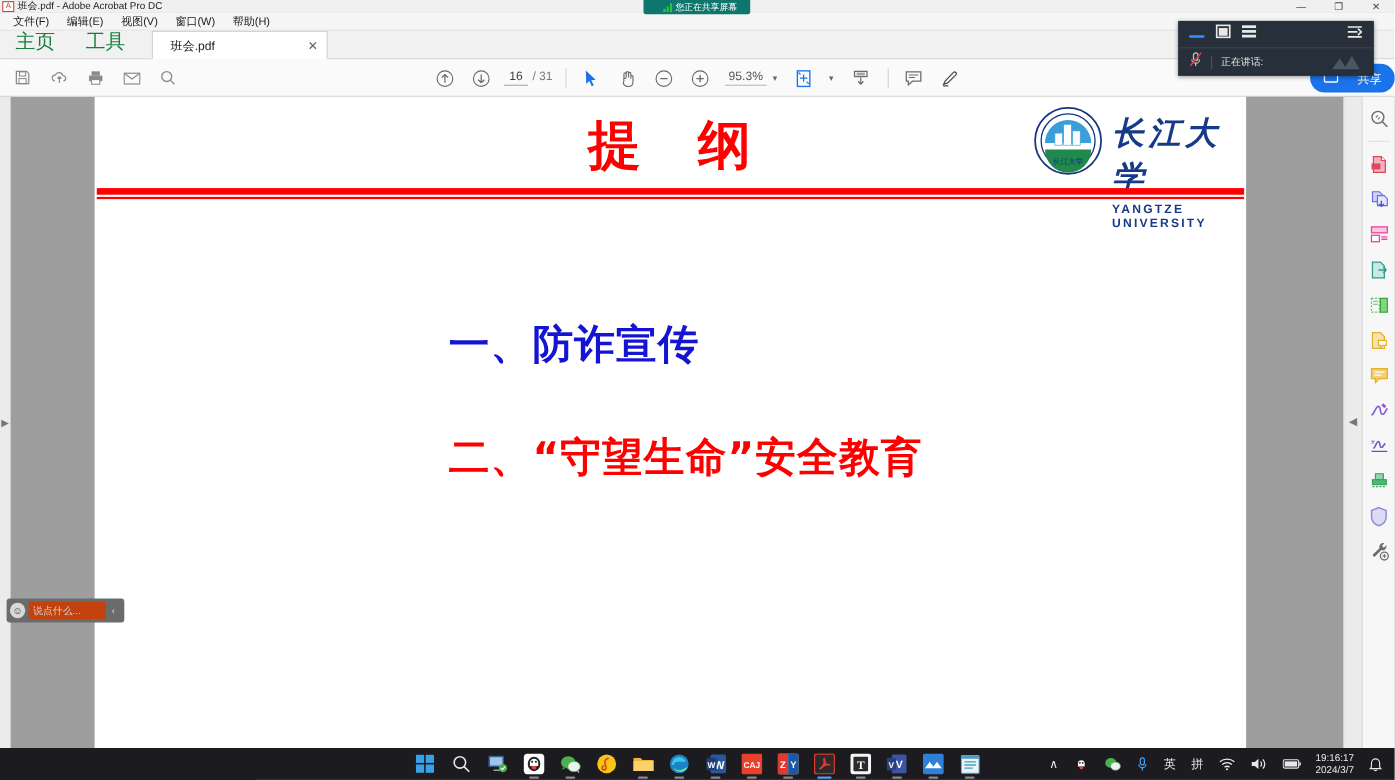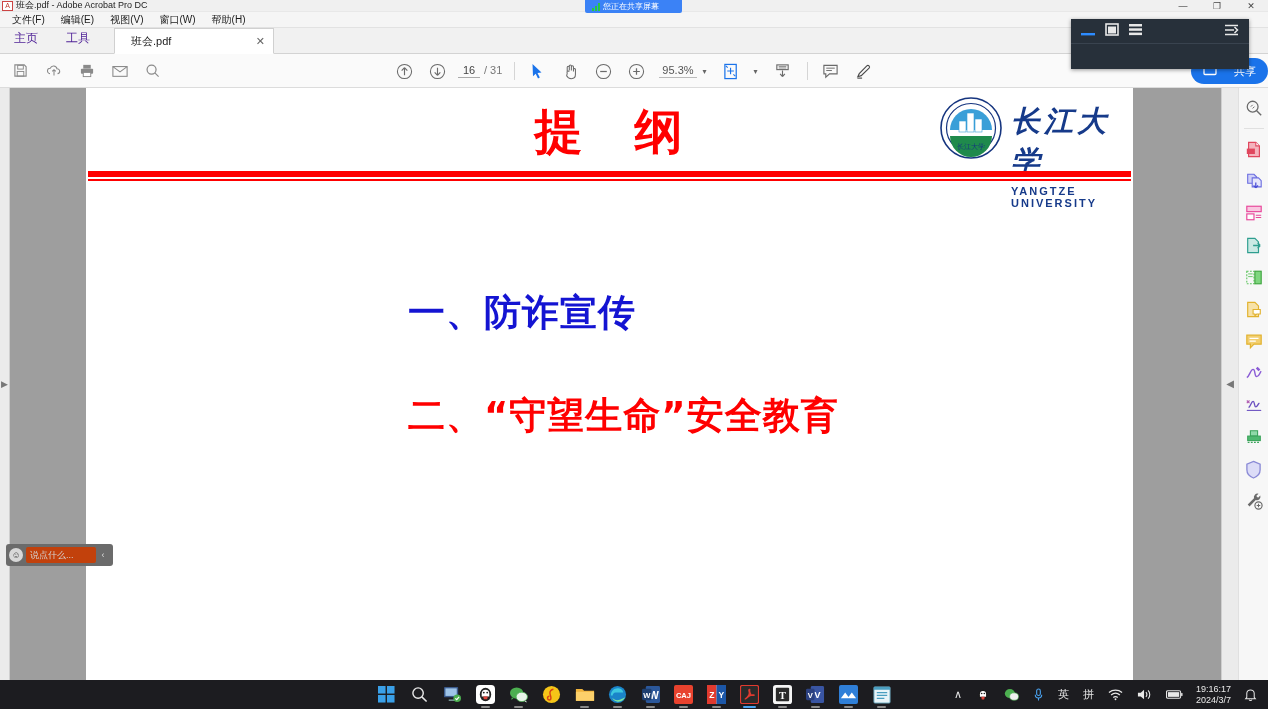--- a/index.html
+++ b/index.html
@@ -36,21 +36,21 @@
   }
   .menu-item { font-size: 10px; color: #1a1a1a; padding: 0 8px; white-space: nowrap; }
 
   
   .tabstrip {
     position: absolute; left: 0; top: 28px; width: 1268px; height: 26px;
     background: #f1f1f1; display: flex; align-items: flex-end;
     border-bottom: 1px solid #d3d3d3;
   }
   .nav-tab {
-    font-size: 12px; color: #4c1d95; padding: 15px 14px; height: 26px;
+    font-size: 18px; color: #15803d; padding: 15px 14px; height: 26px;
     display: flex; align-items: center;
   }
   .doc-tab {
     margin-left: 10px; height: 26px; min-width: 160px; background: #fff;
     border: 1px solid #d0d0d0; border-bottom: 1px solid #fff;
     display: flex; align-items: center; justify-content: space-between;
     padding: 0 8px 0 16px; position: relative; top: 1px;
   }
   .doc-tab-label { font-size: 11px; color: #222; }
   .doc-tab-close { font-size: 11px; color: #666; margin-left: 18px; }
@@ -151,22 +151,22 @@
     font-family: "DejaVu Serif", serif; font-style: italic;
   }
   .logo-en {
     font-size: 11px; color: #163a8a; letter-spacing: 2.0px; font-weight: bold;
     margin-top: 3px;
   }
 
   
   .sharepill {
     position: absolute; left: 585px; top: 0px; width: 97px; height: 13px;
-    background: #3b82f6; display: flex; align-items: center; gap: 3px;
-    padding: 0 7px; border-radius: 0 0 2px 2px; z-index: 40;
+    background: #0f766e; display: flex; align-items: center; gap: 3px;
+    padding: 0 18px; border-radius: 0 0 2px 2px; z-index: 40;
   }
   .sharepill .lbl { font-size: 8px; color: #ffffff; white-space: nowrap; }
   .bars { display: flex; align-items: flex-end; gap: 1px; height: 8px; }
   .bars i { display: block; width: 2px; background: #27c840; }
 
   
   .meetpanel {
     position: absolute; left: 1071px; top: 19px; width: 178px; height: 50px;
     background: #27303a; z-index: 50; box-shadow: 0 1px 4px rgba(0,0,0,.4);
   }
@@ -551,20 +551,35 @@
             <rect x="0" y="9.6" width="13" height="2.5" fill="#e8e8e8"></rect>
           </svg>
       </span>
       <span style="margin-left:auto">
         <svg width="14" height="12" viewBox="0 0 14 12">
             <path d="M0 1.5h13M0 6h9M0 10.5h13" stroke="#e8e8e8" stroke-width="1.5"></path>
             <path d="M9.5 3l3 3-3 3" fill="none" stroke="#e8e8e8" stroke-width="1.5"></path>
           </svg>
       </span>
     </div>
+    <div class="meet-bottom">
+      <span>
+        <svg width="12" height="14" viewBox="0 0 12 14">
+            <rect x="4" y="1" width="4" height="7" rx="2" fill="none" stroke="#bdbdbd" stroke-width="1.2"></rect>
+            <path d="M2.5 7a3.5 3.5 0 007 0" fill="none" stroke="#bdbdbd" stroke-width="1.2"></path>
+            <path d="M6 10.5V13" stroke="#bdbdbd" stroke-width="1.2"></path>
+            <path d="M1 13L11 1" stroke="#e03a3a" stroke-width="1.3"></path>
+          </svg>
+      </span>
+      <span class="vsep"></span>
+      <span class="meet-label">正在讲话:</span>
+      <svg class="meet-logo" viewBox="0 0 34 20">
+        <path d="M2 16 L9 6 L14 14 L20 4 L27 16 Z" fill="#4a5663"></path>
+      </svg>
+    </div>
   </div>
 
   <div class="commentbar">
     <div class="cb-emoji">☺</div>
     <div class="cb-input">
       <span class="ph">说点什么...</span>
     </div>
     <div class="cb-chev">‹</div>
   </div>
 

